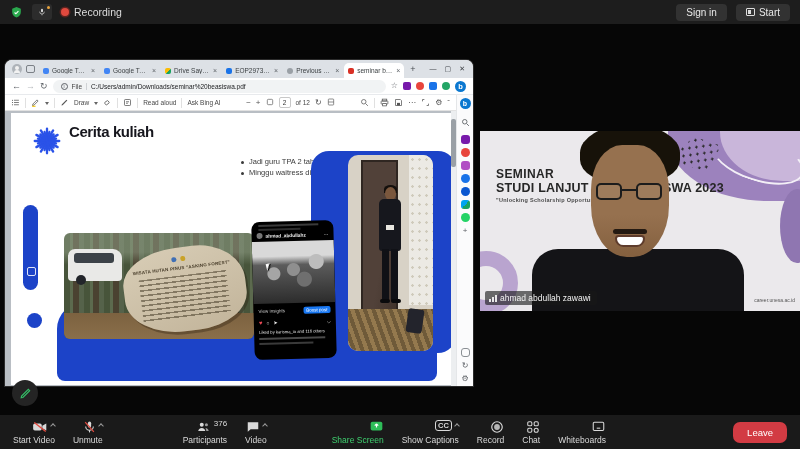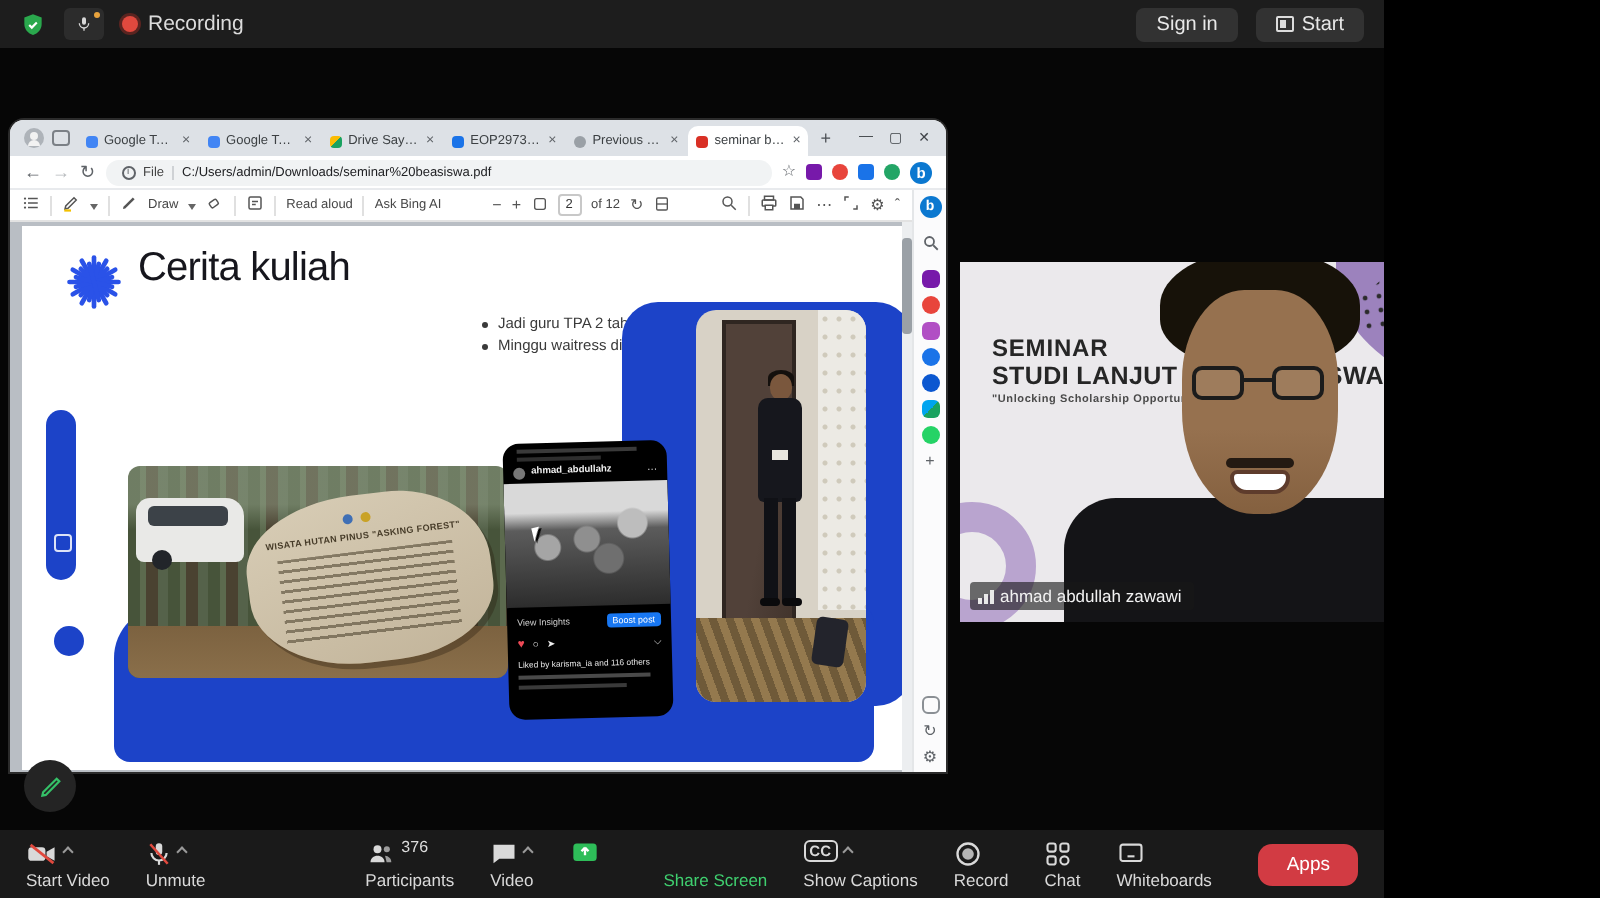--- a/index.html
+++ b/index.html
@@ -1,17 +1,17 @@
 <!DOCTYPE html>
 <html><head>
 <meta charset="utf-8">
 <style>
   *{margin:0;padding:0;box-sizing:border-box;}
   body{background:#000;}
-  .screen{position:relative;width:692px;height:449px;overflow:hidden;background:#060606;font-family:"Liberation Sans",sans-serif;}
+  .screen{position:relative;width:800px;height:449px;overflow:hidden;background:#060606;font-family:"Liberation Sans",sans-serif;}
 
   
   .topbar{position:absolute;top:0;left:0;right:0;height:24px;background:#1d1d1d;display:flex;align-items:center;gap:9px;padding:0 10px;}
   .shield{display:flex;align-items:center;}
   .mic-chip{width:20px;height:16px;background:#2c2c2c;border-radius:3px;display:flex;align-items:center;justify-content:center;position:relative;}
   .mic-chip .odot{position:absolute;top:2px;right:2px;width:3px;height:3px;border-radius:50%;background:#e8a33d;}
   .rec{display:flex;align-items:center;gap:5px;}
   .rec-dot{width:8px;height:8px;border-radius:50%;background:#e0493e;box-shadow:0 0 0 1.5px #5a2420;}
   .rec-label{color:#dcdcdc;font-size:10.5px;}
   .tb-spacer{flex:1;}
@@ -63,21 +63,21 @@
 
   .rail{width:17px;background:#fbfbfc;border-left:1px solid #e4e6e8;display:flex;flex-direction:column;align-items:center;gap:4px;padding:3px 0;}
   .rico{width:9px;height:9px;border-radius:3px;flex:none;}
   .rico.rnd{border-radius:50%;}
   .rail .rsp{flex:1;}
   .rbing{width:11px;height:11px;border-radius:50%;background:#0b78d0;color:#fff;font-size:7px;font-weight:bold;display:flex;align-items:center;justify-content:center;}
 
   
   .slide{position:absolute;left:6px;top:2px;width:440px;height:272px;background:#fff;overflow:hidden;}
   .burst{position:absolute;left:22px;top:14px;}
-  .s-title{position:absolute;left:58px;top:10px;font-size:20px;font-weight:400;letter-spacing:-.4px;color:#16161d;}
+  .s-title{position:absolute;left:58px;top:10px;font-size:15px;font-weight:700;letter-spacing:-.4px;color:#16161d;}
   .blist{position:absolute;top:44px;list-style:none;}
   .blist li{font-size:7.5px;color:#3a3a3a;line-height:10.5px;padding-left:8px;position:relative;}
   .blist li:before{content:"";position:absolute;left:0;top:4px;width:3px;height:3px;border-radius:50%;background:#3a3a3a;}
   .bl-left{left:62px;}
   .bl-right{left:230px;}
   .bluepill{position:absolute;left:12px;top:92px;width:15px;height:85px;border-radius:8px;background:#1c43c8;}
   .bluepill:after{content:"";position:absolute;left:4px;bottom:14px;width:7px;height:7px;border:1px solid #fff;border-radius:2px;opacity:.85;}
   .bluedot{position:absolute;left:16px;top:200px;width:15px;height:15px;border-radius:50%;background:#1c43c8;}
   .blueA{position:absolute;left:300px;top:38px;width:145px;height:202px;border-radius:18px;background:#1c43c8;}
   .blueB{position:absolute;left:46px;top:190px;width:380px;height:78px;border-radius:26px 8px 8px 8px;background:#1c43c8;}
@@ -168,21 +168,21 @@
   .sigbars{display:flex;align-items:flex-end;gap:1px;}
   .sigbars i{width:2px;background:#e8e8e8;display:block;}
   .sigbars i:nth-child(1){height:3px;} .sigbars i:nth-child(2){height:5px;} .sigbars i:nth-child(3){height:7px;}
   .nametag span{font-size:8.5px;color:#f2f2f2;}
 
   
   .fab{position:absolute;left:12px;top:356px;width:26px;height:26px;border-radius:50%;background:#242424;border:none;display:flex;align-items:center;justify-content:center;}
 
   
   .zbar{position:absolute;left:0;right:0;bottom:0;height:34px;background:#1a1a1a;display:flex;align-items:stretch;padding-left:4px;}
-  .zitem{display:flex;flex-direction:column;align-items:flex-start;justify-content:center;gap:1px;padding:0 9px;border:none;background:none;font-family:inherit;}
+  .zitem{display:flex;flex-direction:column;align-items:flex-end;justify-content:center;gap:1px;padding:0 9px;border:none;background:none;font-family:inherit;}
   .zrow{display:flex;align-items:flex-start;gap:3px;height:15px;}
   .zlabel{font-size:8.5px;color:#d9d9d9;line-height:1;}
   .chev{width:4px;height:4px;border-left:1px solid #9a9a9a;border-top:1px solid #9a9a9a;transform:rotate(45deg);margin-top:4px;}
   .pcount{font-size:8px;color:#ddd;margin-top:-1px;}
   .gapL{margin-left:62px;}
   .share-label{color:#3fcf6f;margin-left:47px;}
   .cc-badge{border:1.5px solid #d9d9d9;border-radius:3px;font-size:7.5px;font-weight:bold;color:#d9d9d9;padding:1px 2px;line-height:1;}
   .zspacer{flex:1;}
   .leave{align-self:center;margin-right:13px;background:#d23b43;color:#fff;font-size:9.5px;padding:5px 14px;border-radius:7px;border:none;font-family:inherit;}
 </style>
@@ -638,15 +638,15 @@
       <span class="zrow">
         <svg width="15" height="14" viewBox="0 0 24 24">
             <rect x="3" y="4" width="18" height="14" rx="2" fill="none" stroke="#d9d9d9" stroke-width="1.8"></rect>
             <line x1="9" y1="14" x2="15" y2="14" stroke="#d9d9d9" stroke-width="1.8"></line>
           </svg>
       </span>
       <span class="zlabel">Whiteboards</span>
     </button>
 
     <span class="zspacer"></span>
-    <button class="leave">Apps</button>
+    <button class="leave">Leave</button>
   </div>
 </div>
 
 </body></html>

